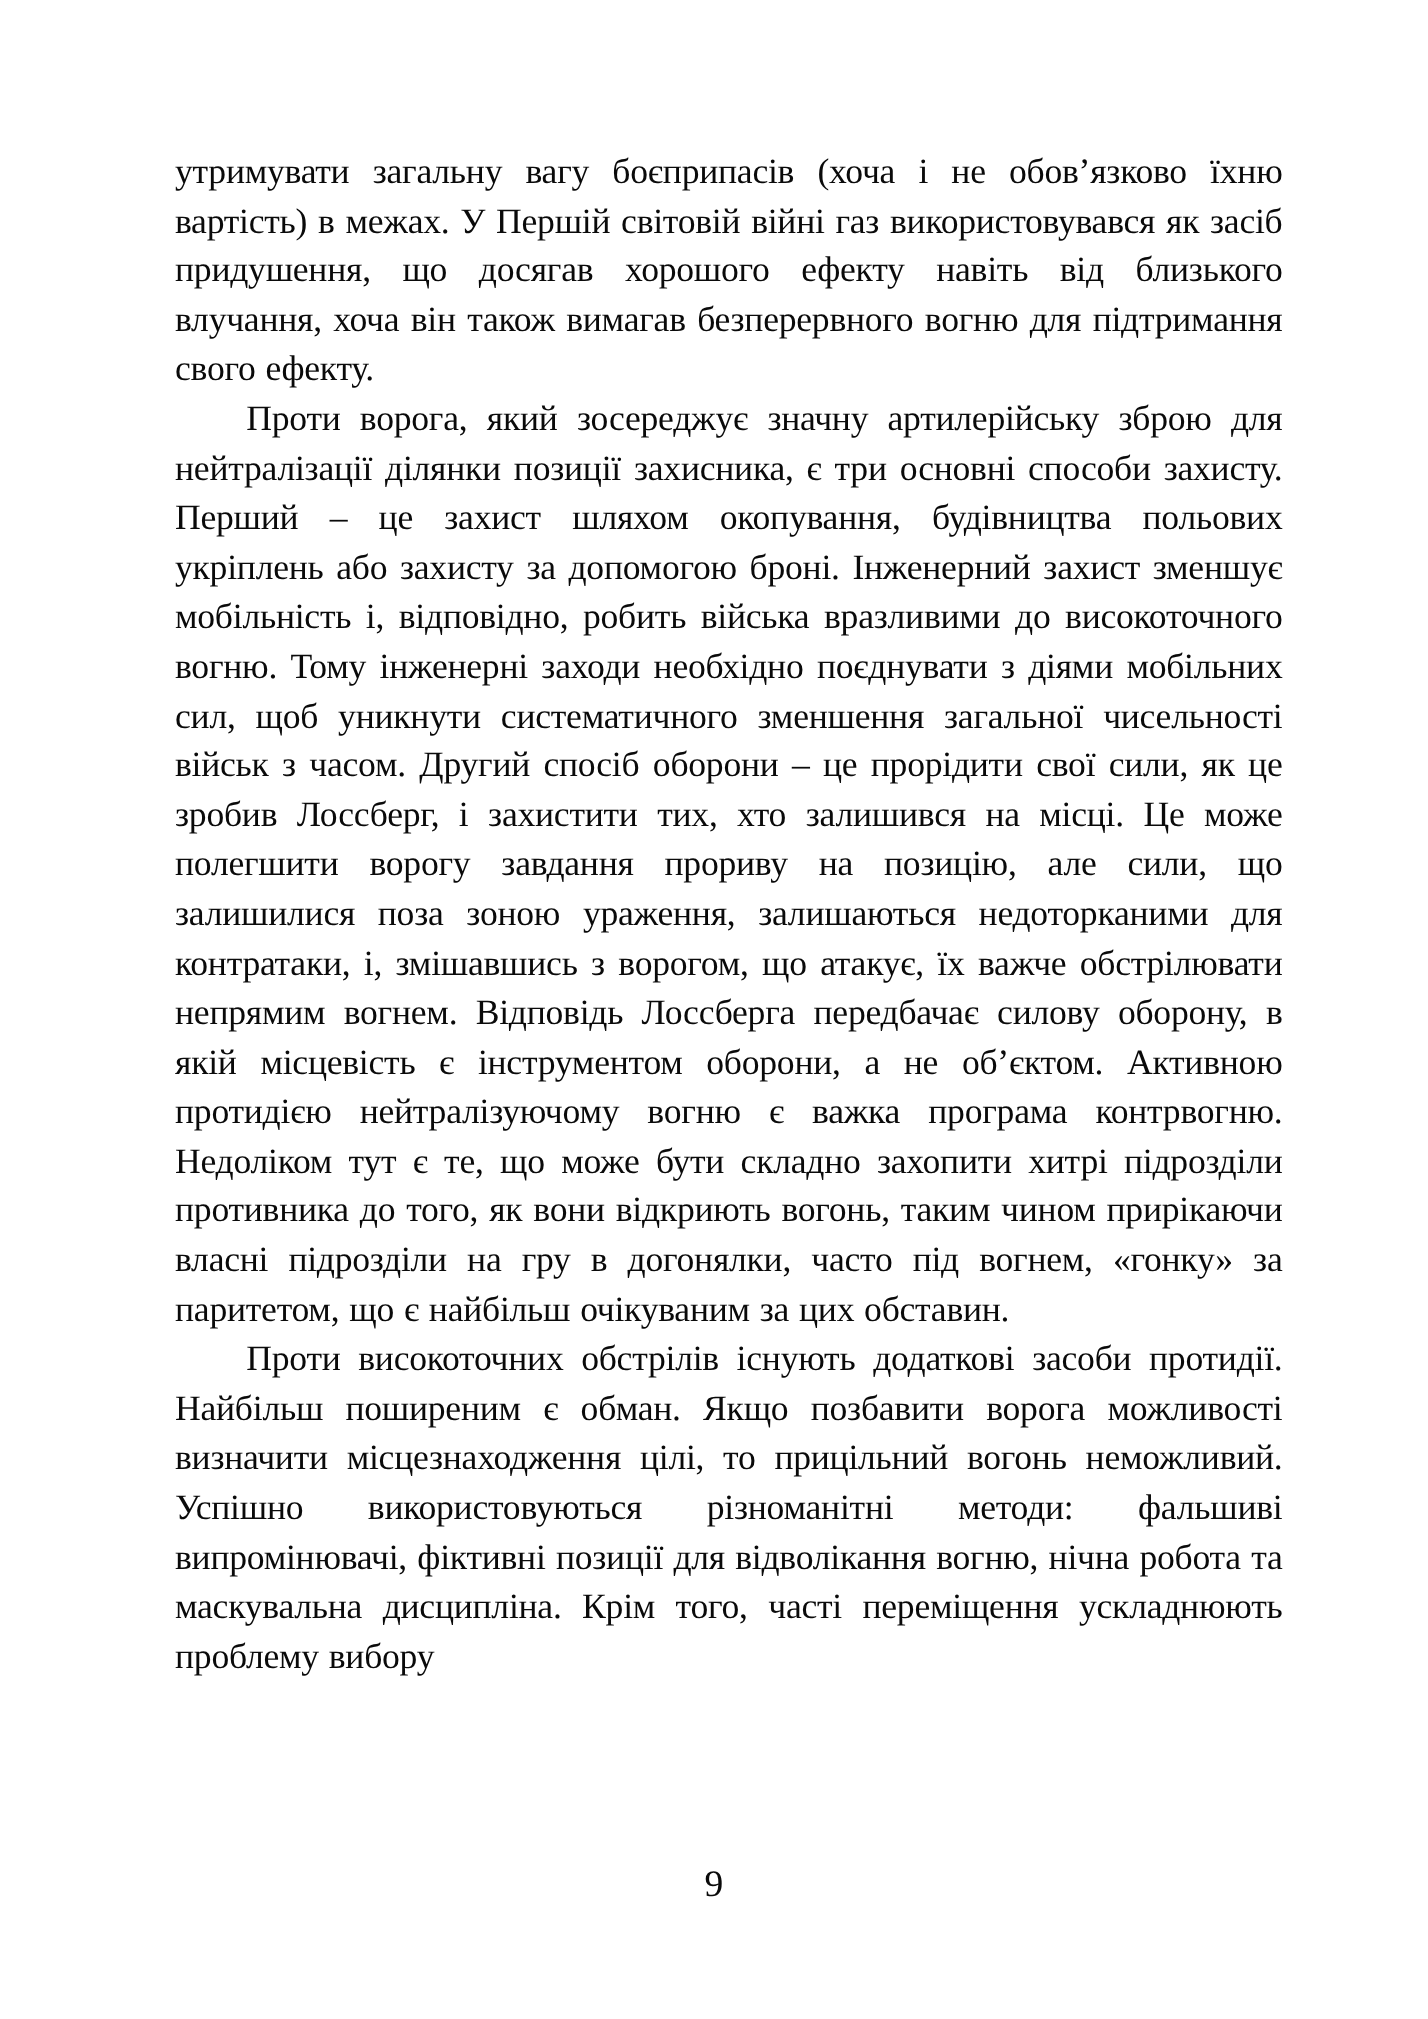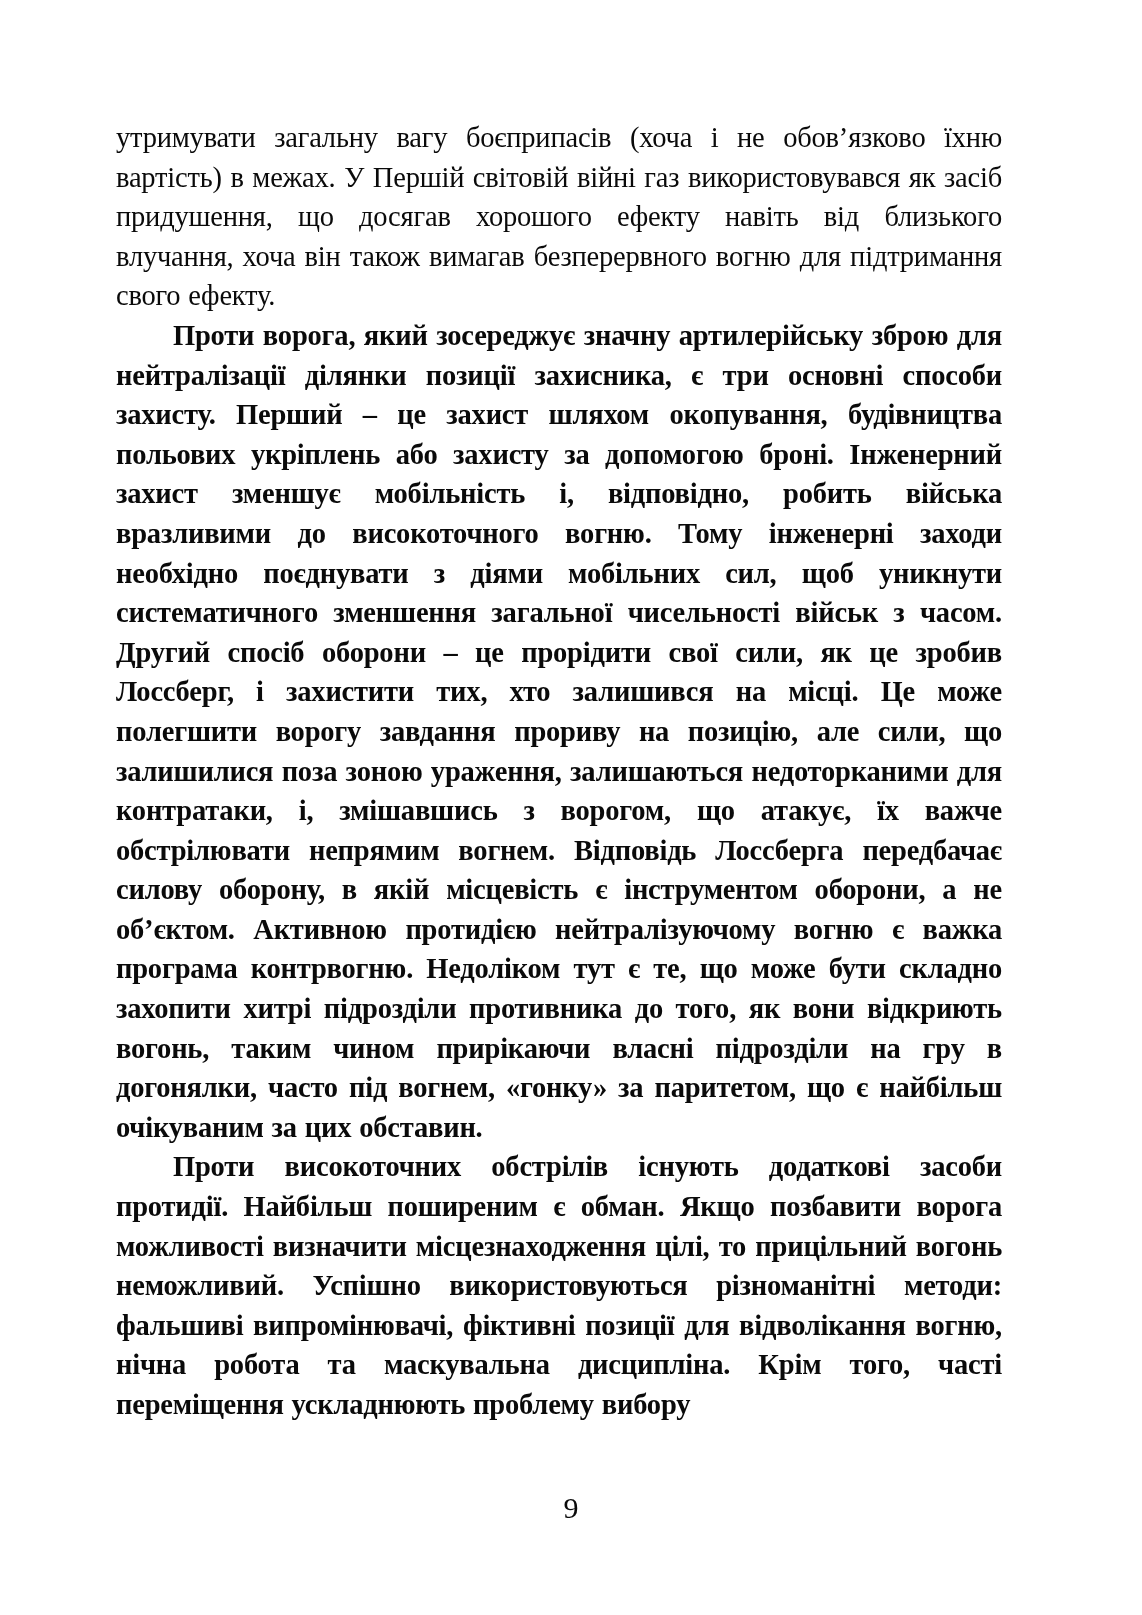--- a/index.html
+++ b/index.html
@@ -11,37 +11,36 @@
     position: relative;
     width: 1142px;
     height: 1615px;
     background: #ffffff;
     overflow: hidden;
     font-family: "Liberation Serif", "DejaVu Serif", serif;
     color: #0a0a0a;
   }
   .text-block {
     position: absolute;
-    left: 116px;
+    left: 140px;
     top: 118px;
     width: 886px;
   }
   .text-block p {
     margin: 0;
     padding: 0;
     font-size: 28.5px;
     line-height: 39.6px;
     text-align: justify;
     text-justify: inter-word;
     letter-spacing: -0.2px;
     word-spacing: 1px;
   }
   .text-block p.indented {
     text-indent: 57px;
-    font-weight: bold;
   }
   .page-number {
     position: absolute;
     top: 1490px;
     left: 0;
     width: 100%;
     text-align: center;
     font-size: 30px;
     line-height: 36px;
   }

